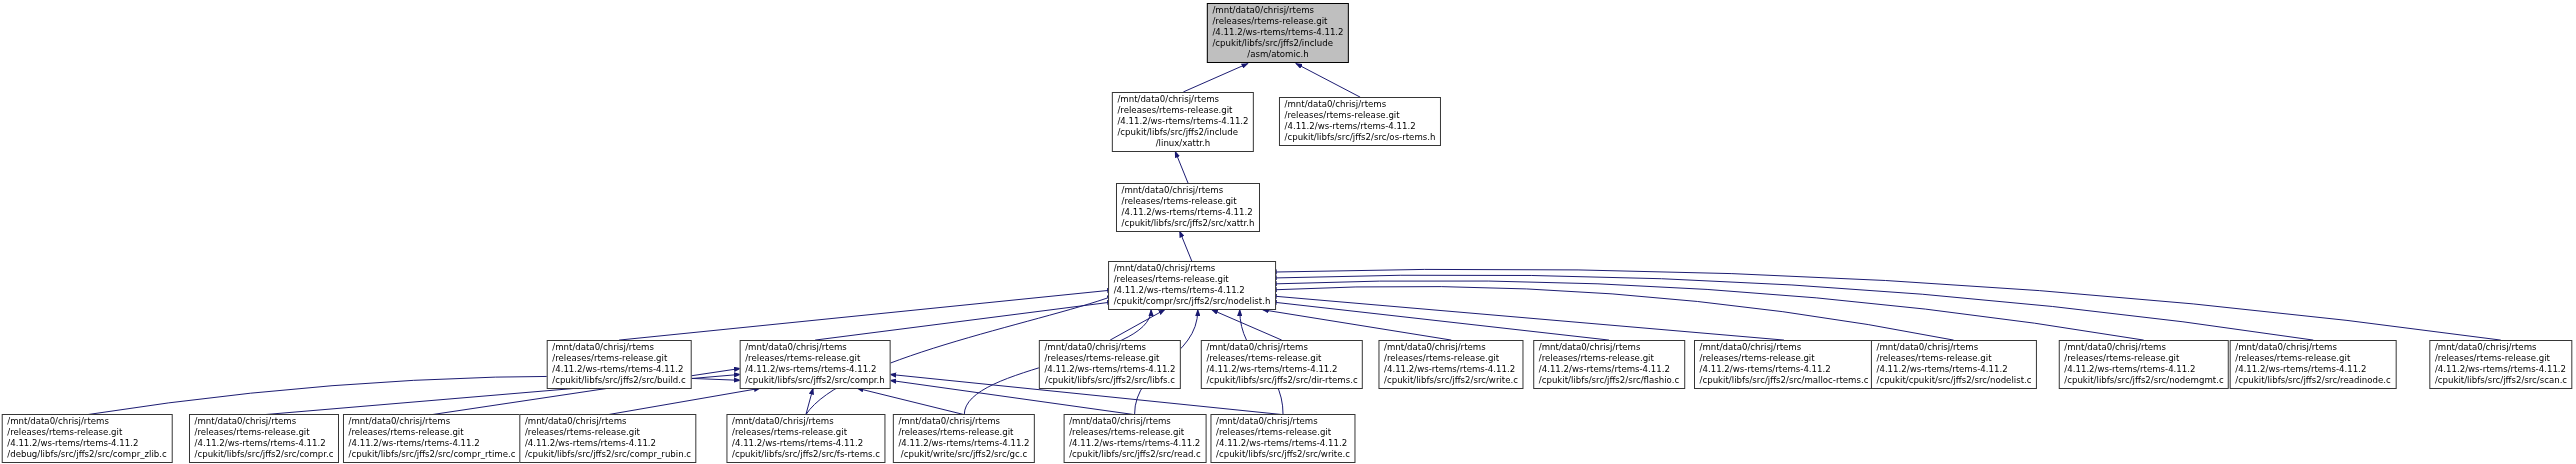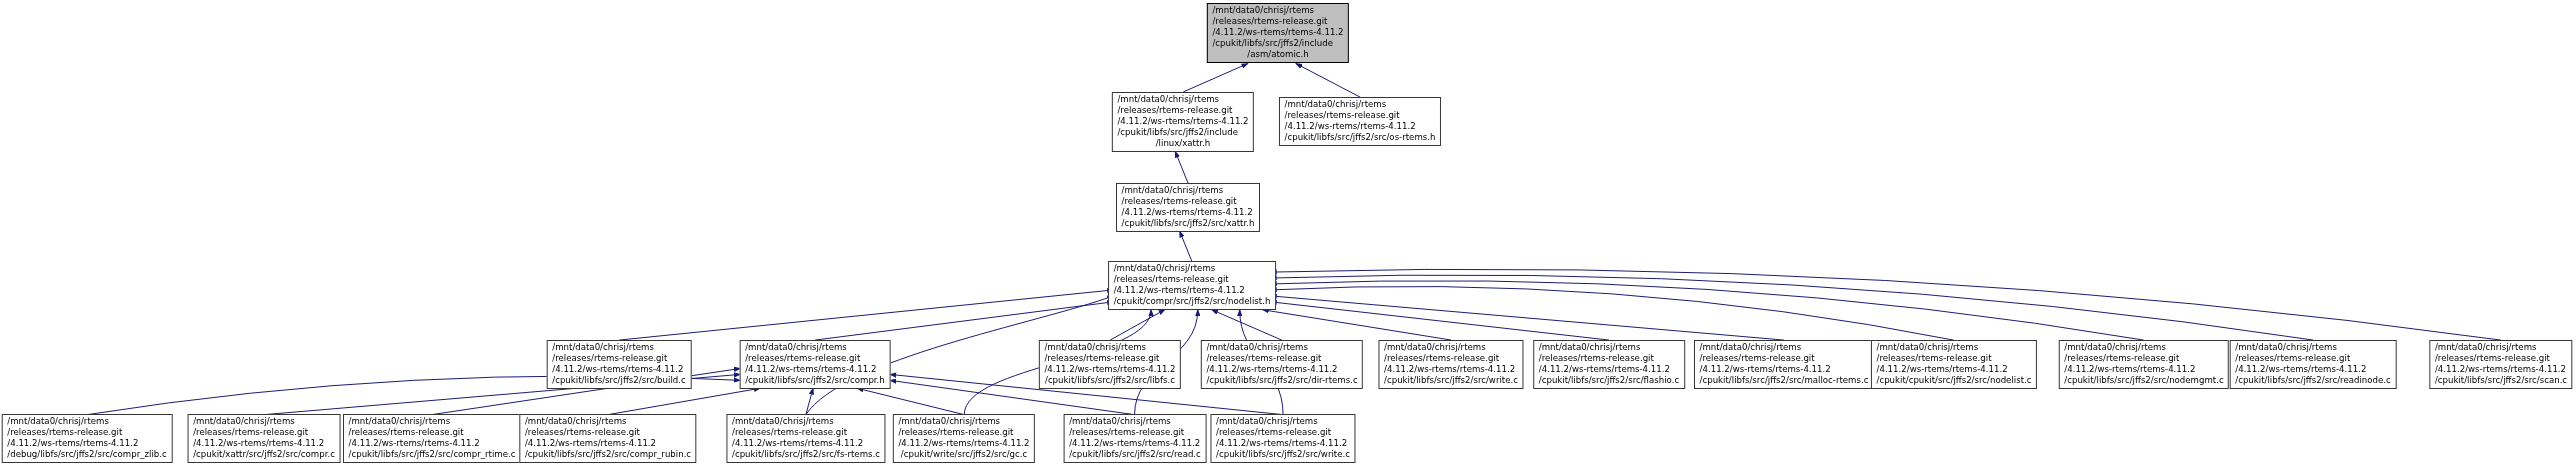--- a/index.html
+++ b/index.html
@@ -158,21 +158,21 @@
     <div class="node" style="left: 87px; top: 414px;">
       <div class="ln">/mnt/data0/chrisj/rtems</div>
       <div class="ln">/releases/rtems-release.git</div>
       <div class="ln">/4.11.2/ws-rtems/rtems-4.11.2</div>
       <div class="ln center">/debug/libfs/src/jffs2/src/compr_zlib.c</div>
     </div>
     <div class="node" style="left: 264px; top: 414px;">
       <div class="ln">/mnt/data0/chrisj/rtems</div>
       <div class="ln">/releases/rtems-release.git</div>
       <div class="ln">/4.11.2/ws-rtems/rtems-4.11.2</div>
-      <div class="ln center">/cpukit/xattr/src/jffs2/src/compr.c</div>
+      <div class="ln center">/cpukit/libfs/src/jffs2/src/compr.c</div>
     </div>
     <div class="node" style="left: 432px; top: 414px;">
       <div class="ln">/mnt/data0/chrisj/rtems</div>
       <div class="ln">/releases/rtems-release.git</div>
       <div class="ln">/4.11.2/ws-rtems/rtems-4.11.2</div>
       <div class="ln center">/cpukit/libfs/src/jffs2/src/compr_rtime.c</div>
     </div>
     <div class="node" style="left: 608px; top: 414px;">
       <div class="ln">/mnt/data0/chrisj/rtems</div>
       <div class="ln">/releases/rtems-release.git</div>

